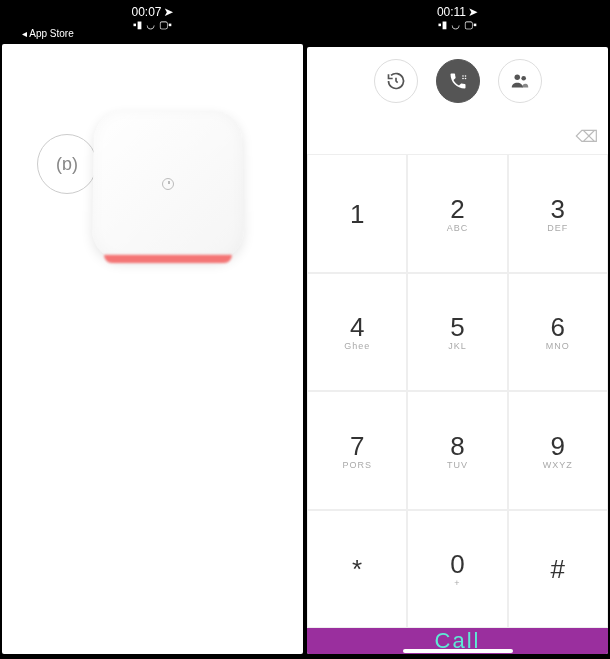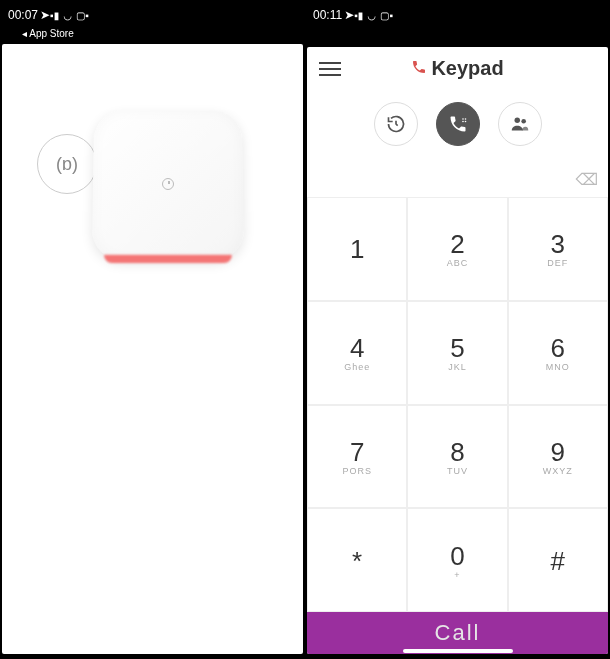--- a/index.html
+++ b/index.html
@@ -21,23 +21,24 @@
       background: #000;
       display: flex;
       flex-direction: column;
       position: relative;
     }
     .status-bar {
       height: 30px;
       color: #fff;
       display: flex;
       align-items: center;
-      justify-content: flex-start;
+      justify-content: flex-end;
       padding: 0 8px;
       font-size: 12px;
+      flex-direction: column;
     }
     .status-left {
       display: flex;
       align-items: center;
       gap: 2px;
     }
     .status-right {
       display: flex;
       align-items: center;
       gap: 4px;
@@ -251,23 +252,23 @@
       font-weight: 300;
     }
     .key-sub {
       font-size: 9px;
       color: #aaa;
       letter-spacing: 1px;
       margin-top: -2px;
     }
     .call-btn {
       background: #9a2f9e;
-      color: #e5e5e5;
+      color: #5eead4;
       text-align: center;
-      padding: 8px;
+      padding: 0;
       font-size: 22px;
       font-weight: 500;
       letter-spacing: 2px;
     }
     .home-indicator {
       position: absolute;
       bottom: 6px;
       left: 50%;
       transform: translateX(-50%);
       width: 110px;
@@ -320,36 +321,20 @@
       <span>➤</span>
     </div>
     <div class="status-right signal-icons">
       <span>▪▮</span>
       <span>◡</span>
       <span>▢▪</span>
     </div>
   </div>
   <div style="height:12px"></div>
   <div class="app-content">
-    <div class="keypad-header">
-      <div class="hamburger">
-        <span></span>
-          <span></span>
-          <span></span>
-      </div>
-      <div class="keypad-title-wrap">
-        <span class="phone-icon-small">
-          <svg width="16" height="16" viewBox="0 0 24 24" fill="#d9534f">
-              <path d="M6.6 10.8c1.4 2.8 3.8 5.1 6.6 6.6l2.2-2.2c.3-.3.7-.4 1-.2 1.1.4 2.3.6 3.6.6.6 0 1 .4 1 1V20c0 .6-.4 1-1 1C10.6 21 3 13.4 3 4c0-.6.4-1 1-1h3.5c.6 0 1 .4 1 1 0 1.2.2 2.4.6 3.6.1.4 0 .8-.2 1l-2.3 2.2z"></path>
-            </svg>
-        </span>
-        <span class="keypad-title">Keypad</span>
-      </div>
-      <div style="width:22px"></div>
-    </div>
     <div class="tab-row">
       <div class="tab-btn">
         <svg width="20" height="20" viewBox="0 0 24 24" fill="none" stroke="#555" stroke-width="2">
             <path d="M3 12a9 9 0 1 0 3-6.7"></path>
             <path d="M3 4v5h5"></path>
             <path d="M12 8v4l2 2"></path>
           </svg>
       </div>
       <div class="tab-btn active">
         <svg width="20" height="20" viewBox="0 0 24 24" fill="#fff">

